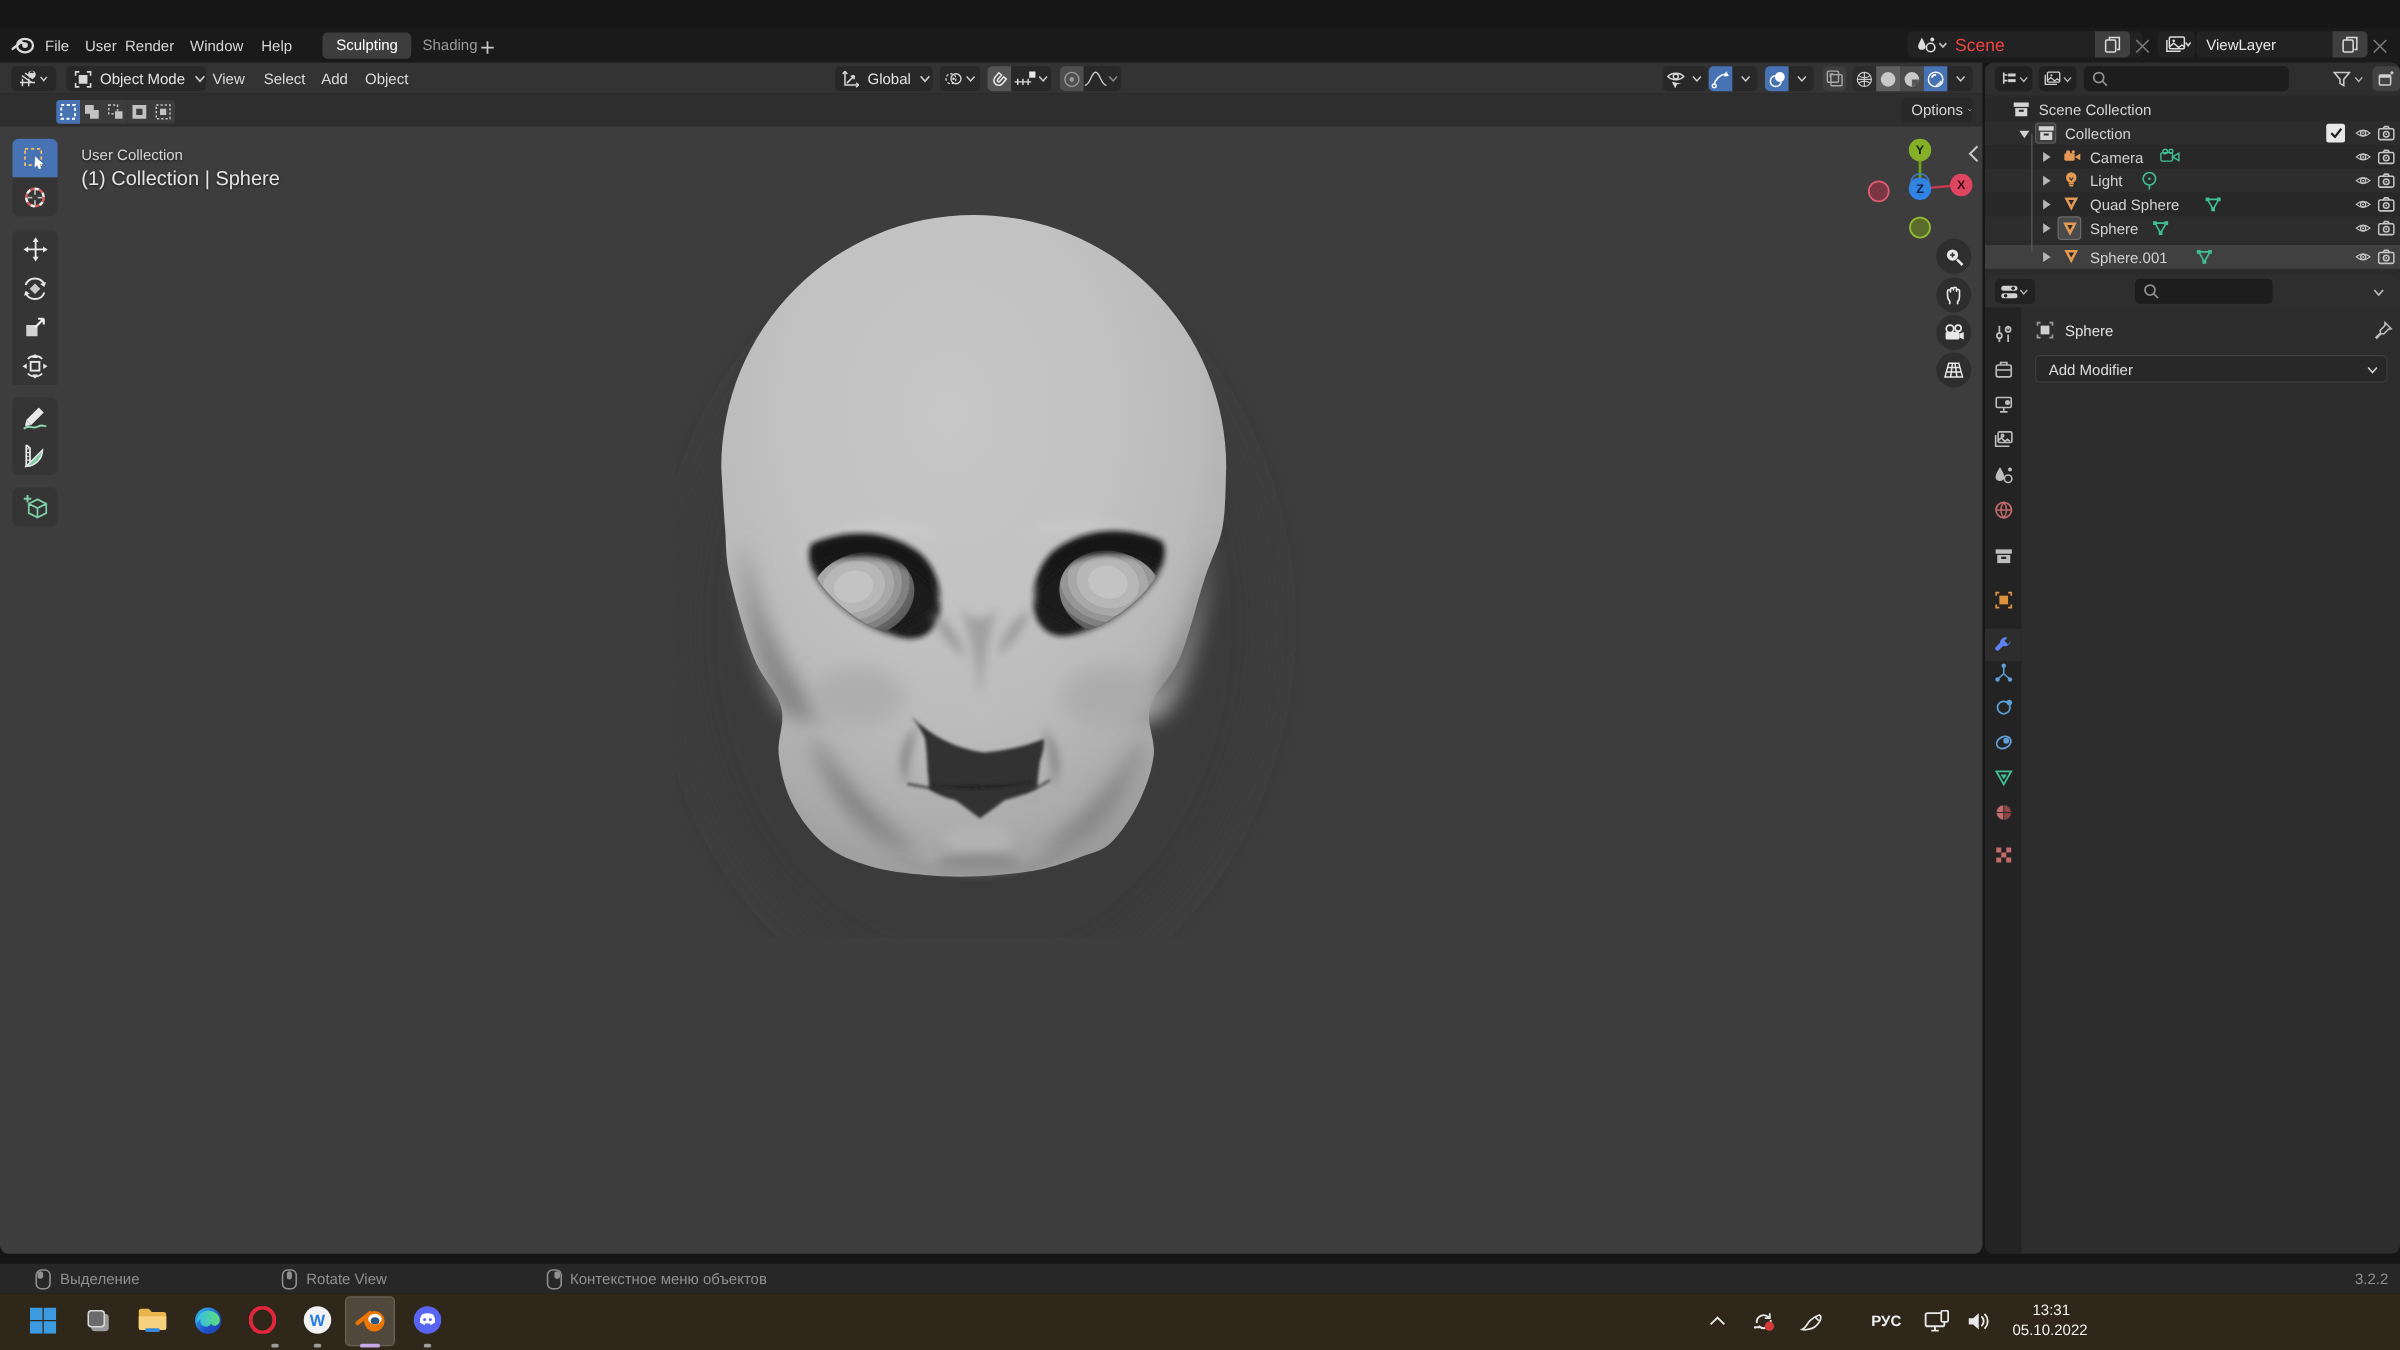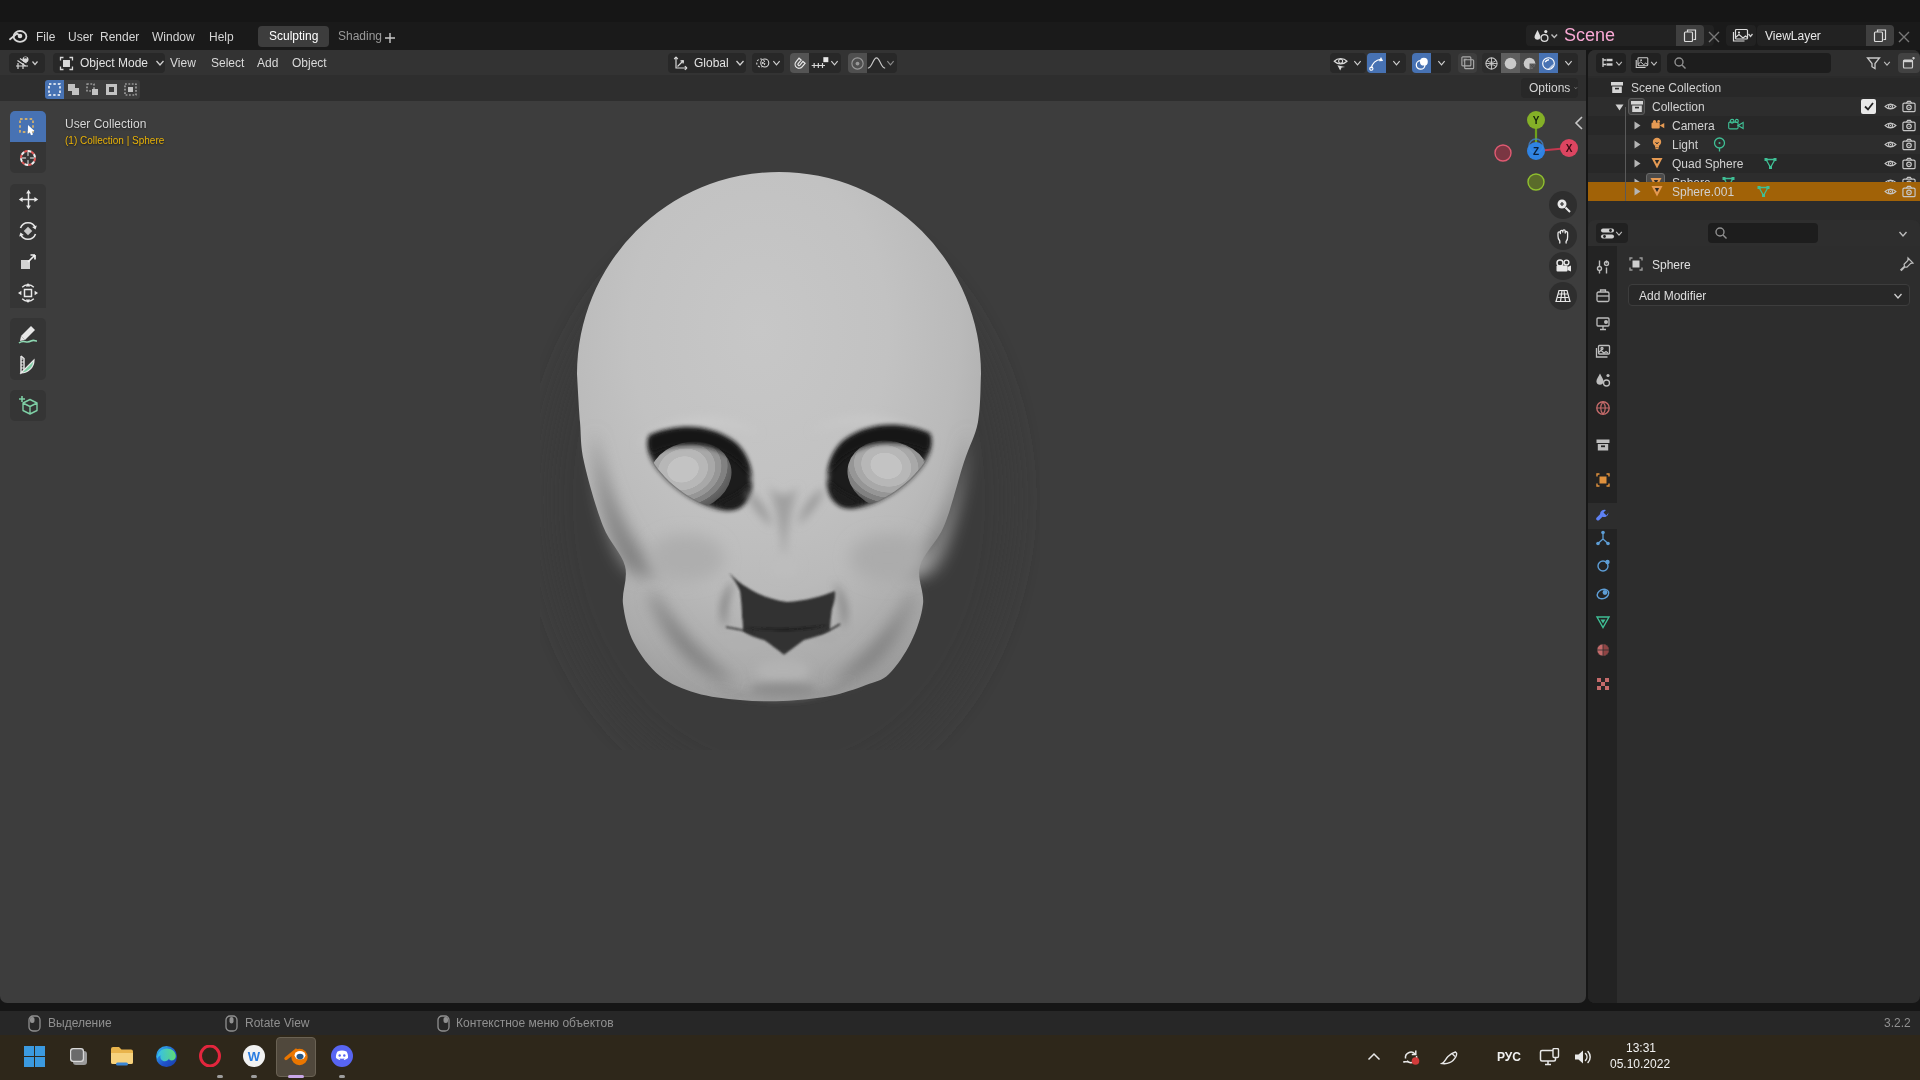--- a/index.html
+++ b/index.html
@@ -59,21 +59,21 @@
         <path d="M6 1 v10 M1 6 h10" stroke="#c8c8c8" stroke-width="1.4"></path>
       </svg>
 
     <div class="selbox" style="left:1526px;width:188px">
       <svg style="margin-left:6px" width="26" height="15" viewBox="0 0 26 15">
         <path d="M5.5 2 C7 5.5 8.5 7 8.5 9.5 A3.1 3.1 0 0 1 2.5 9.5 C2.5 7 4 5.5 5.5 2 Z" fill="#ddd"></path>
         <circle cx="12.5" cy="10" r="3.4" fill="none" stroke="#ddd" stroke-width="1.3"></circle>
         <circle cx="13.8" cy="3.6" r="1.6" fill="#ddd"></circle>
         <path d="M19.5 6.5 l2.8 3 2.8 -3" stroke="#bbb" stroke-width="1.4" fill="none"></path>
       </svg>
-      <span style="margin-left:6px;font-size:18px;color:#f9a8d4">Scene</span>
+      <span style="margin-left:6px;font-size:14px;color:#ef4444">Scene</span>
     </div>
     <div class="selbox" style="left:1676px;width:28px;background:#3f3f3f;border-radius:0 4px 4px 0">
       <svg style="margin:0 auto" width="14" height="15" viewBox="0 0 14 15">
           <rect x="1.5" y="4" width="8" height="9.5" rx="1" fill="none" stroke="#ddd" stroke-width="1.2"></rect>
           <path d="M4.5 4 v-2 h8 v9.5 h-2" fill="none" stroke="#ddd" stroke-width="1.2"></path>
         </svg>
     </div>
     <svg class="abs" style="left:1707px;top:8px" width="14" height="14" viewBox="0 0 14 14">
         <path d="M2 2 l10 10 M12 2 l-10 10" stroke="#787878" stroke-width="1.4"></path>
       </svg>
@@ -297,21 +297,21 @@
     <div class="abs" style="left:1521px;top:3px;width:57px;height:20px;background:#282828;border-radius:4px;color:#d5d5d5;font-size:12px;display:flex;align-items:center">
       <span style="margin-left:8px">Options</span>
       <svg style="margin-left:4px" width="9" height="10" viewBox="0 0 10 10">
           <path d="M1.5 3 l3.5 4 3.5 -4" fill="none" stroke="#cfcfcf" stroke-width="1.3"></path>
         </svg>
     </div>
   </div>
 
   <div class="abs" id="viewport">
     <span class="abs" style="left:65px;top:16px;color:#d8d8d8;font-size:12px;text-shadow:0 1px 2px rgba(0,0,0,.6)">User Collection</span>
-    <span class="abs" style="left:65px;top:34px;color:#eab308;font-size:10px;text-shadow:0 1px 2px rgba(0,0,0,.6)">(1) Collection | Sphere</span>
+    <span class="abs" style="left:65px;top:34px;color:#e5e5e5;font-size:16px;text-shadow:0 1px 2px rgba(0,0,0,.6)">(1) Collection | Sphere</span>
 
     <svg class="abs" style="left:540px;top:29px" width="500" height="620" viewBox="0 0 500 620">
       <defs>
         <radialGradient id="gcran" cx="0.45" cy="0.30" r="0.80">
           <stop offset="0" stop-color="#c7c7c7"></stop>
             <stop offset="0.40" stop-color="#c2c2c2"></stop>
           <stop offset="0.62" stop-color="#bababa"></stop>
             <stop offset="0.80" stop-color="#ababab"></stop>
           <stop offset="0.93" stop-color="#979797"></stop>
             <stop offset="1" stop-color="#8a8a8a"></stop>
@@ -777,21 +777,21 @@
           <circle cx="11" cy="8.5" r="3" fill="none" stroke="#c5c5c5" stroke-width="1.5"></circle>
           <circle cx="11" cy="8.5" r="1.1" fill="#c5c5c5"></circle>
         </svg>
       <svg style="position:absolute;left:314px;top:3px" width="14" height="13" viewBox="0 0 16 15">
           <rect x="1" y="3.5" width="14" height="10" rx="1.5" fill="none" stroke="#c5c5c5" stroke-width="1.4"></rect>
           <path d="M5 3.5 l1.5 -2 h3 l1.5 2" fill="none" stroke="#c5c5c5" stroke-width="1.4"></path>
           <circle cx="8" cy="8.5" r="2.6" fill="none" stroke="#c5c5c5" stroke-width="1.4"></circle>
           <circle cx="8" cy="8.5" r="0.8" fill="#c5c5c5"></circle>
         </svg>
     </div>
-    <div class="orow" style="top:132px;background:#a16207">
+    <div class="orow" style="top:146px;background:#404040">
       <svg style="position:absolute;left:46px;top:5px" width="7" height="9" viewBox="0 0 7 9">
           <path d="M0.5 0.5 v8 L6.5 4.5 Z" fill="#b5b5b5"></path>
         </svg>
       <svg style="position:absolute;left:62px;top:2px" width="14" height="14" viewBox="0 0 14 14">
           <path d="M1.5 2 h11 L7 12.5 Z" fill="#e59a53"></path>
           <path d="M4.8 4 h4.4 L7 8 Z" fill="#282828"></path>
         </svg>
       <span style="position:absolute;left:84px;top:3px">Sphere.001</span>
       <svg style="position:absolute;left:168px;top:2px" width="15" height="15" viewBox="0 0 15 15">
           <g fill="none" stroke="#3fbf95" stroke-width="1.3">

